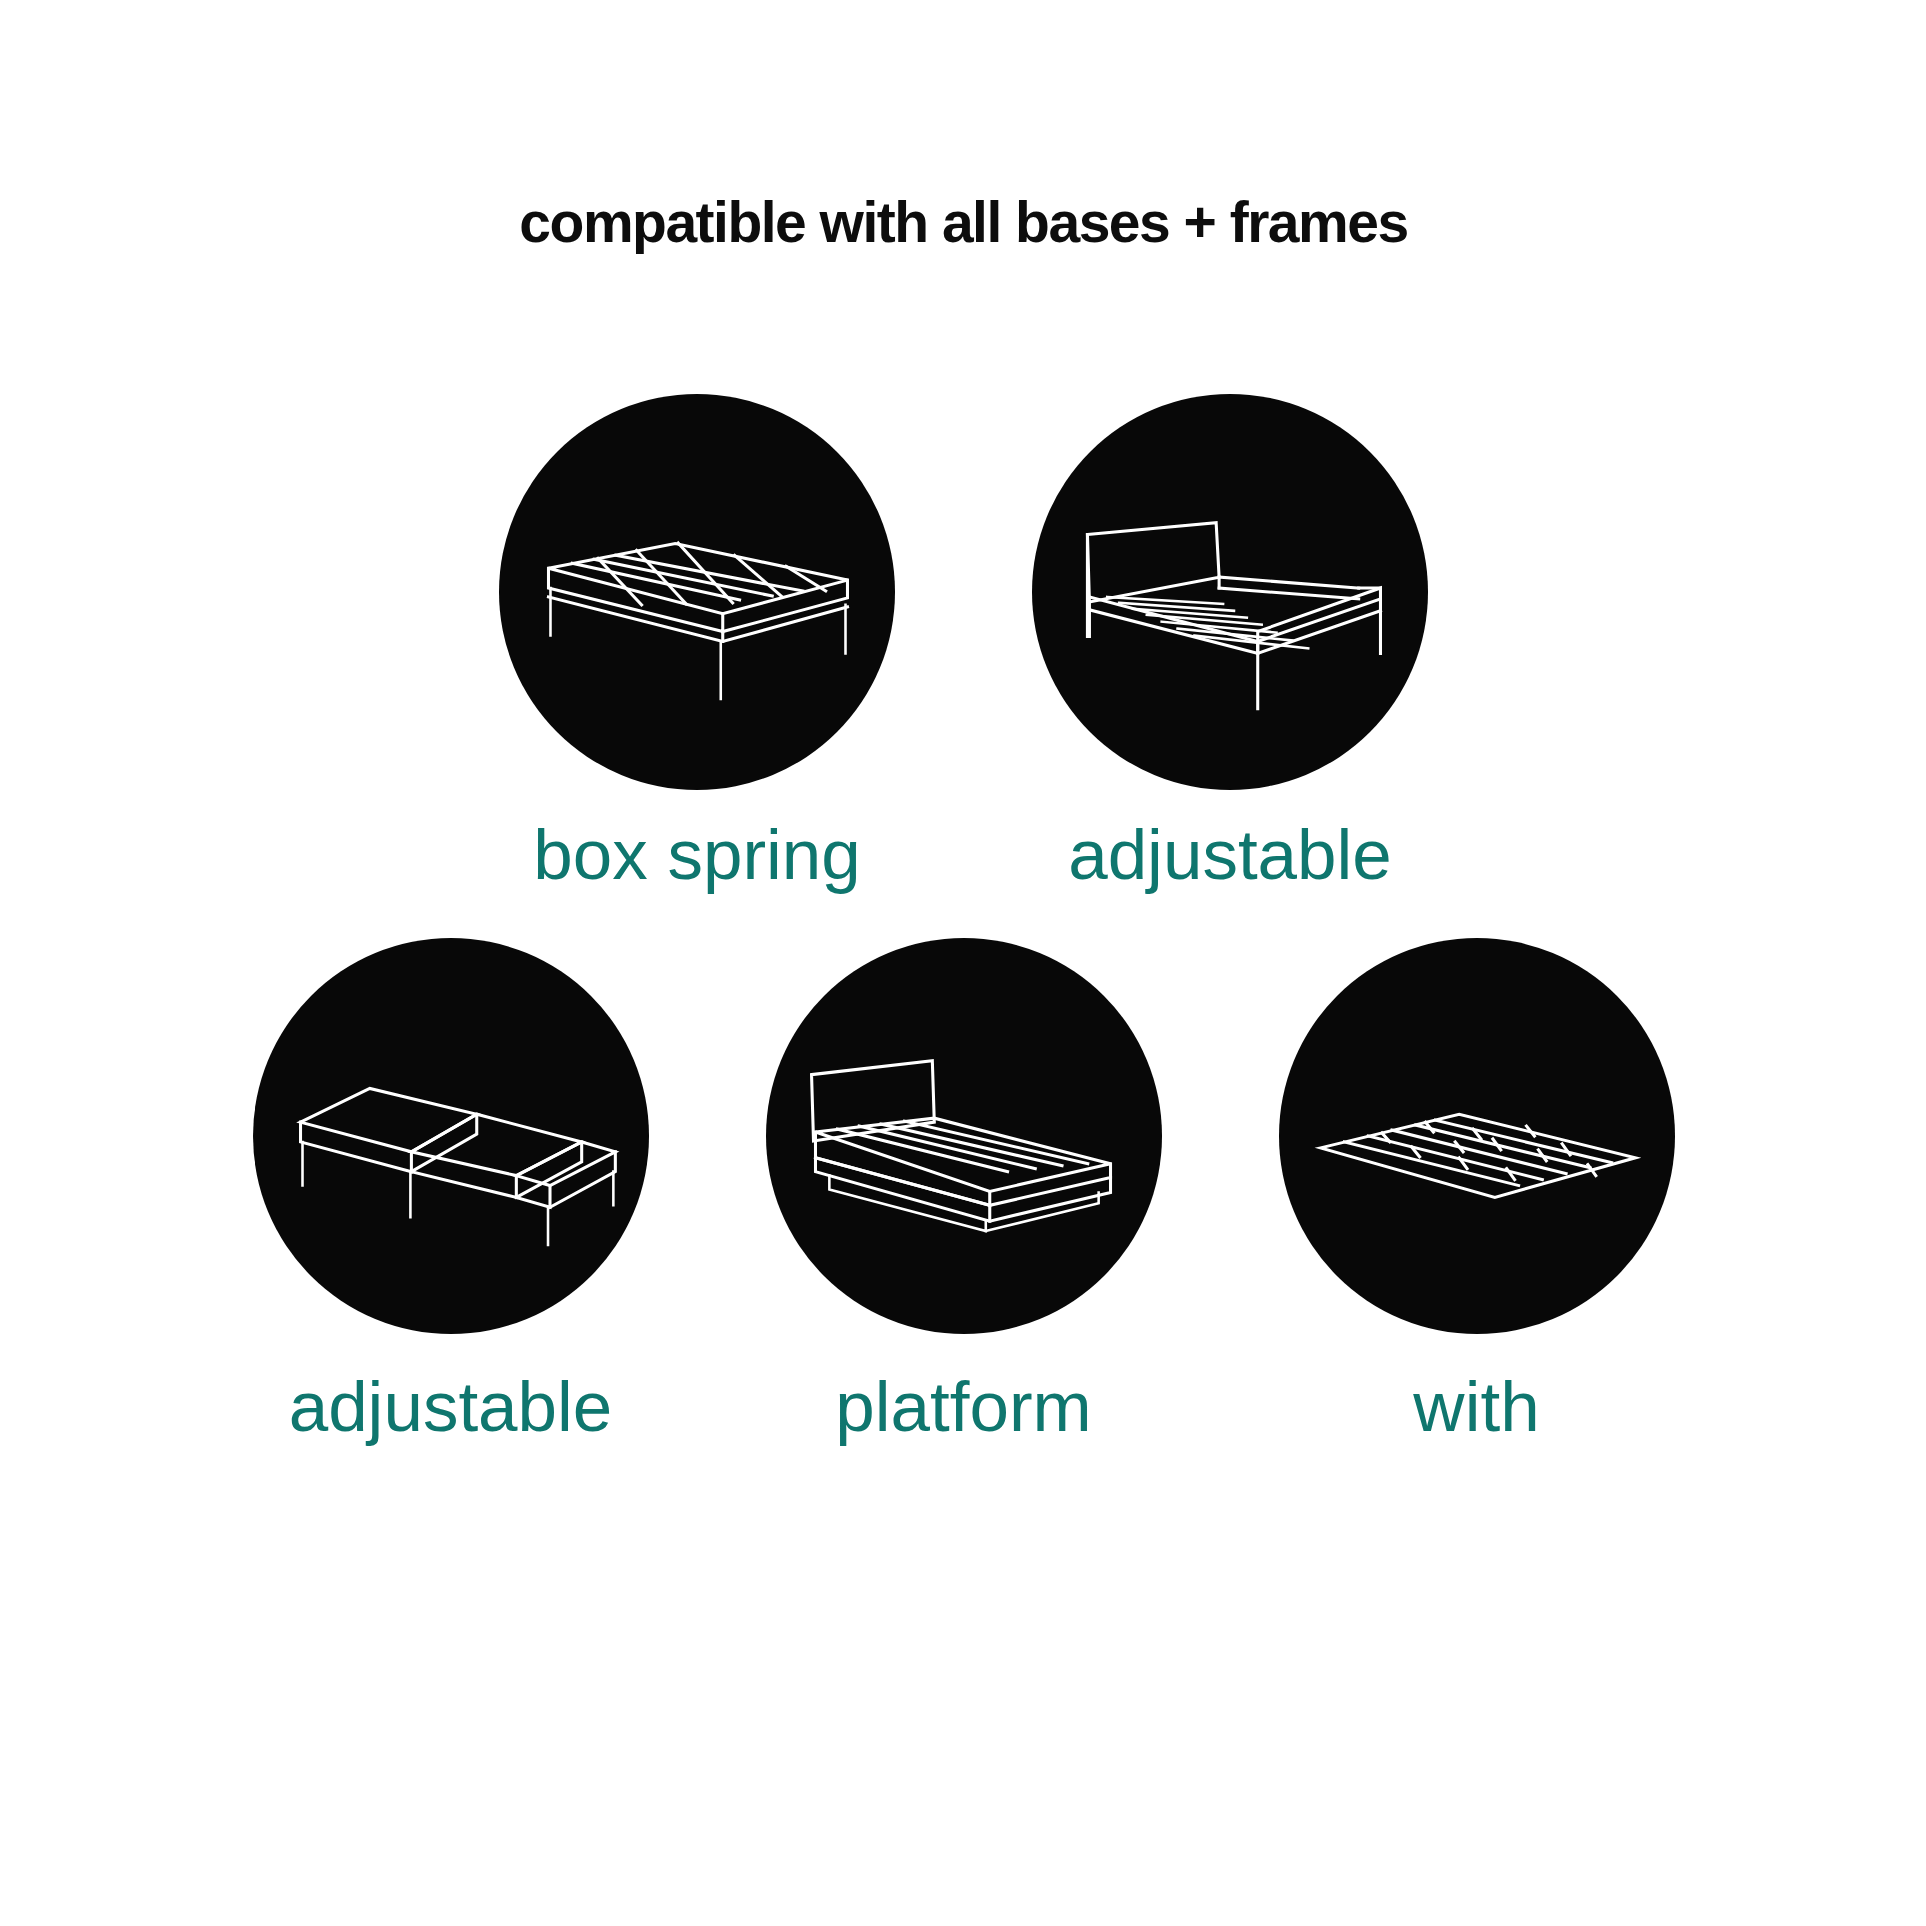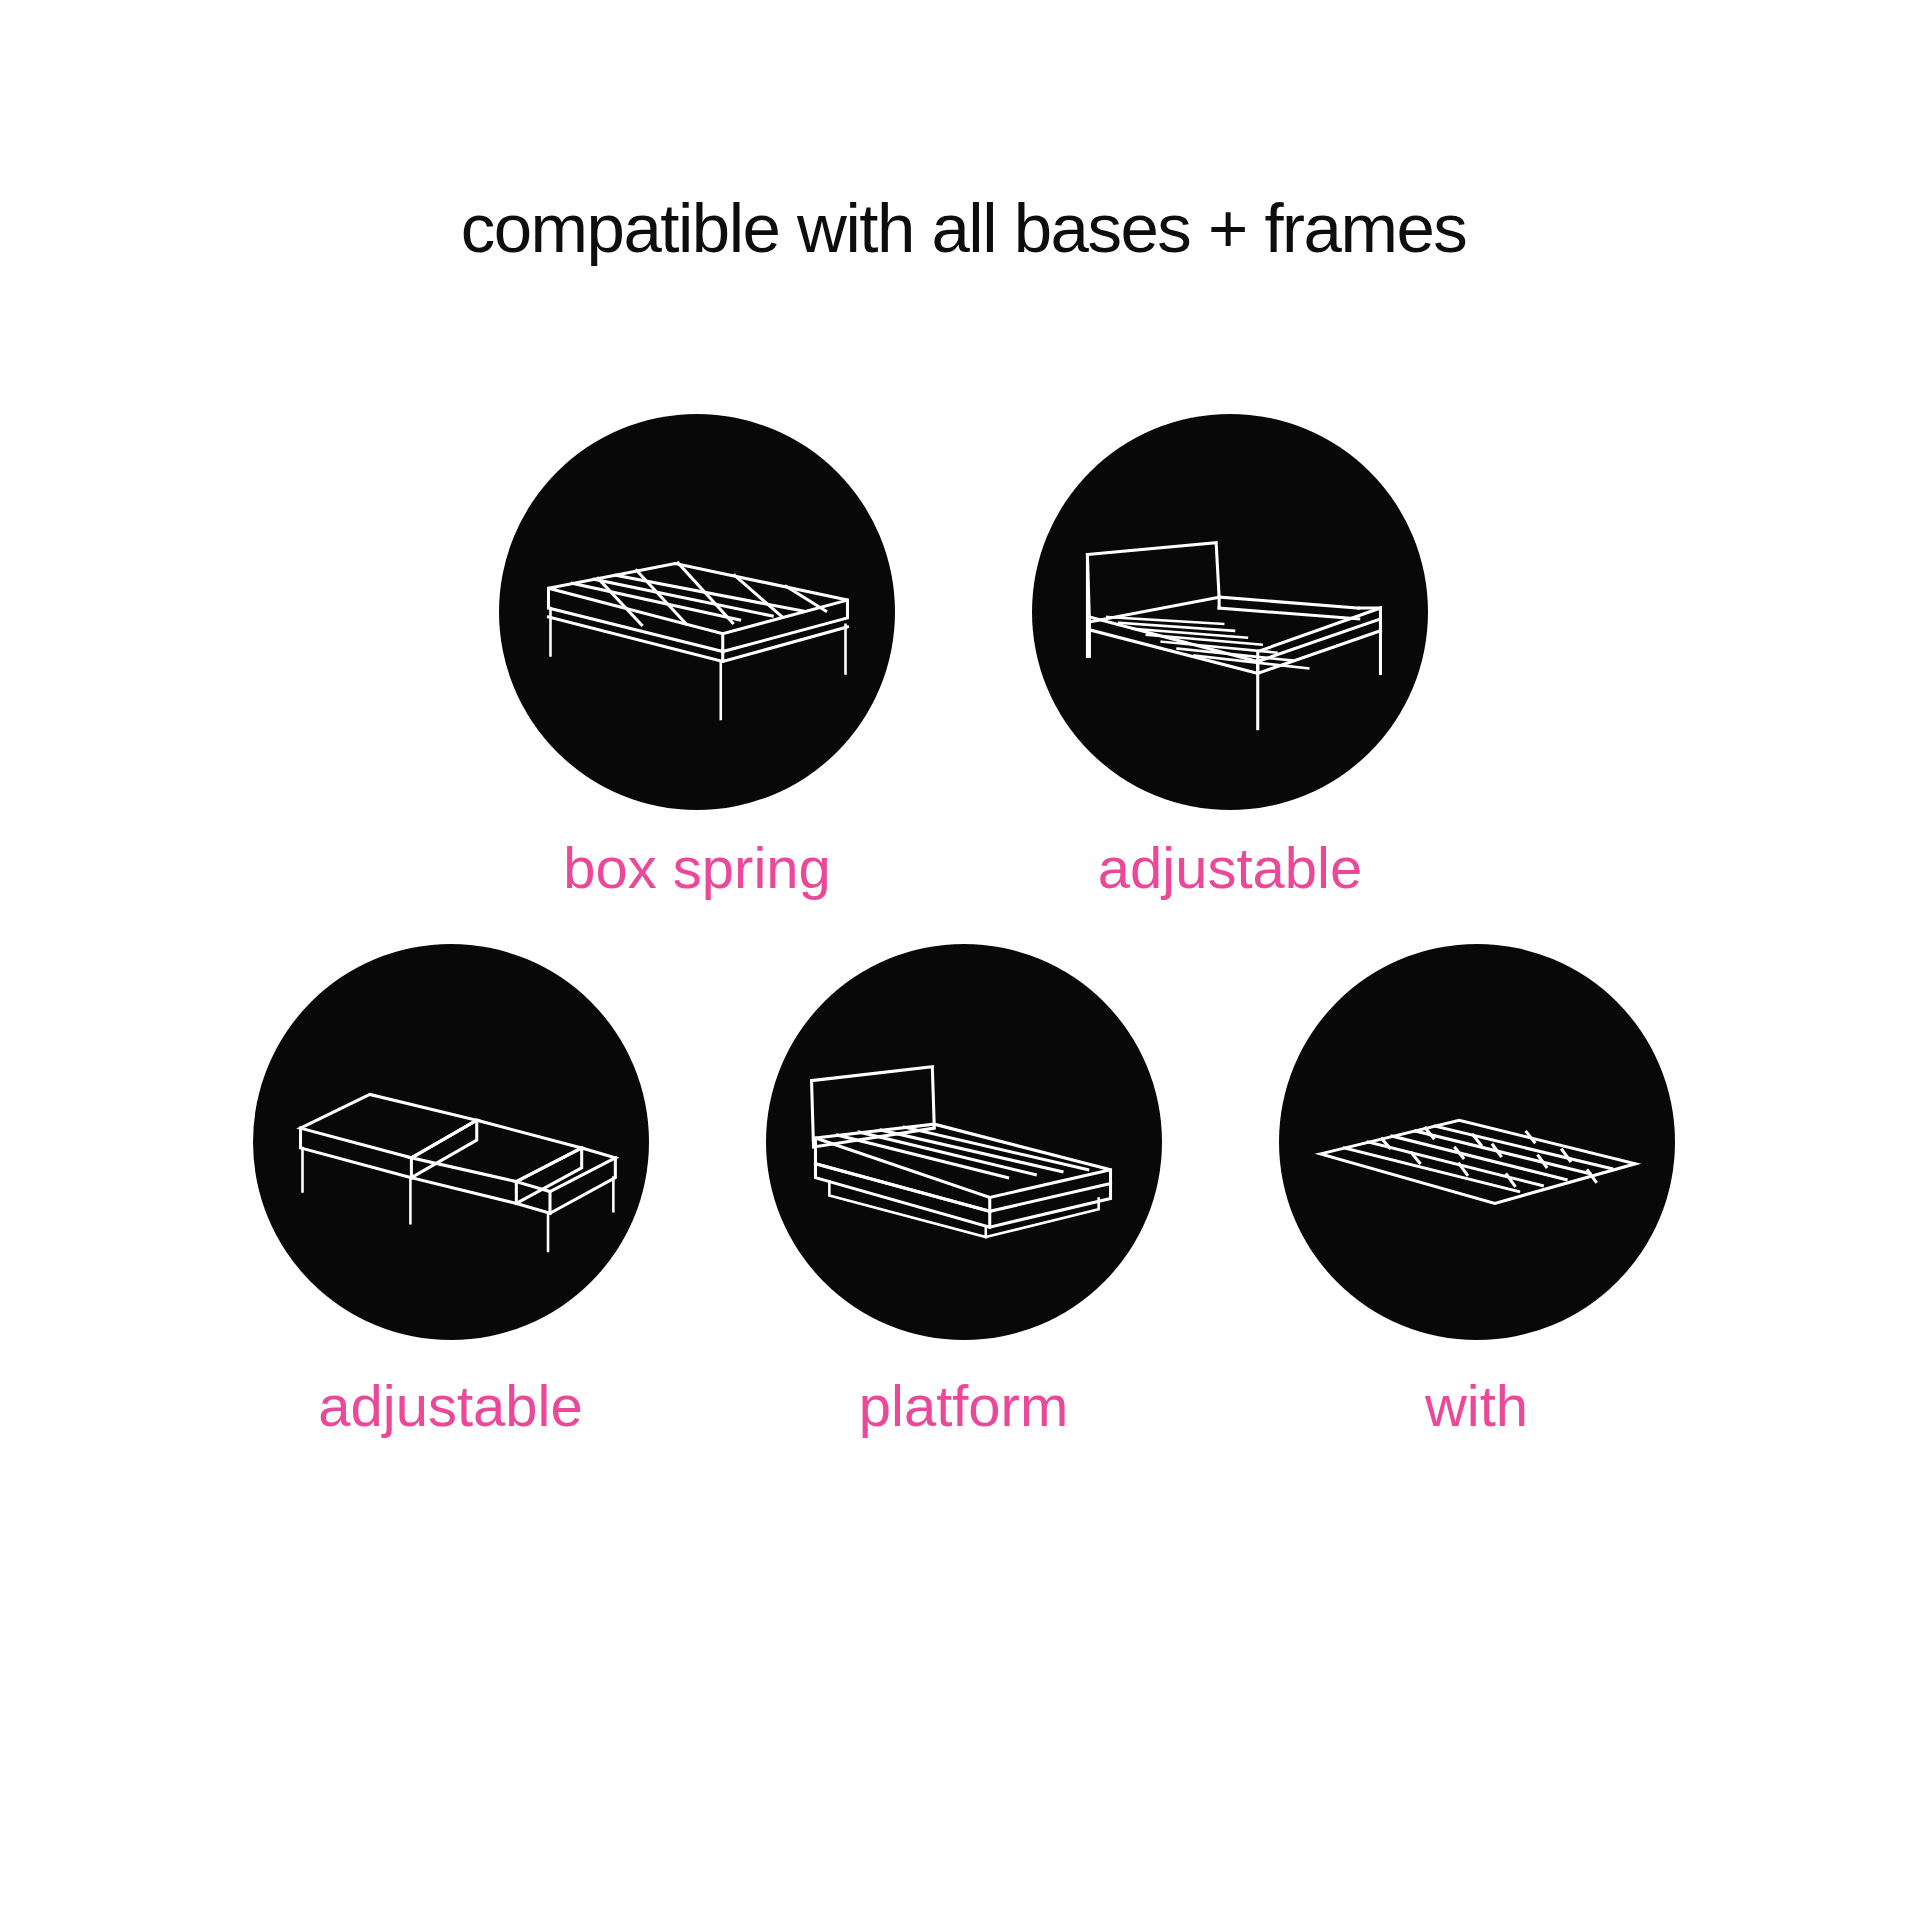--- a/index.html
+++ b/index.html
@@ -22,22 +22,22 @@
     inset: 0;
     background: #ffffff;
     display: flex;
     flex-direction: column;
     align-items: center;
   }
 
   
   .headline {
     margin-top: 194px;
-    font-size: 69px;
-    font-weight: 400;
+    font-size: 57px;
+    font-weight: 700;
     letter-spacing: -1.5px;
     line-height: 1;
     color: #0d0d0d;
     text-align: center;
     white-space: nowrap;
   }
 
   
   .row {
     display: flex;
@@ -79,24 +79,24 @@
     fill: none;
     stroke: #ffffff;
     stroke-width: 3.1;
     stroke-linecap: square;
     stroke-linejoin: miter;
   }
   .badge svg .ln.thin { stroke-width: 2.6; }
 
   .caption {
     margin-top: 26px;
-    font-size: 58px;
+    font-size: 71px;
     font-weight: 400;
     letter-spacing: 0px;
-    color: #ec4899;
+    color: #0f766e;
     line-height: 1.1;
     white-space: nowrap;
   }
   .row-bottom .caption { margin-top: 34px; }
 </style>
 </head>
 <body>
 
 <div class="infographic">
 

